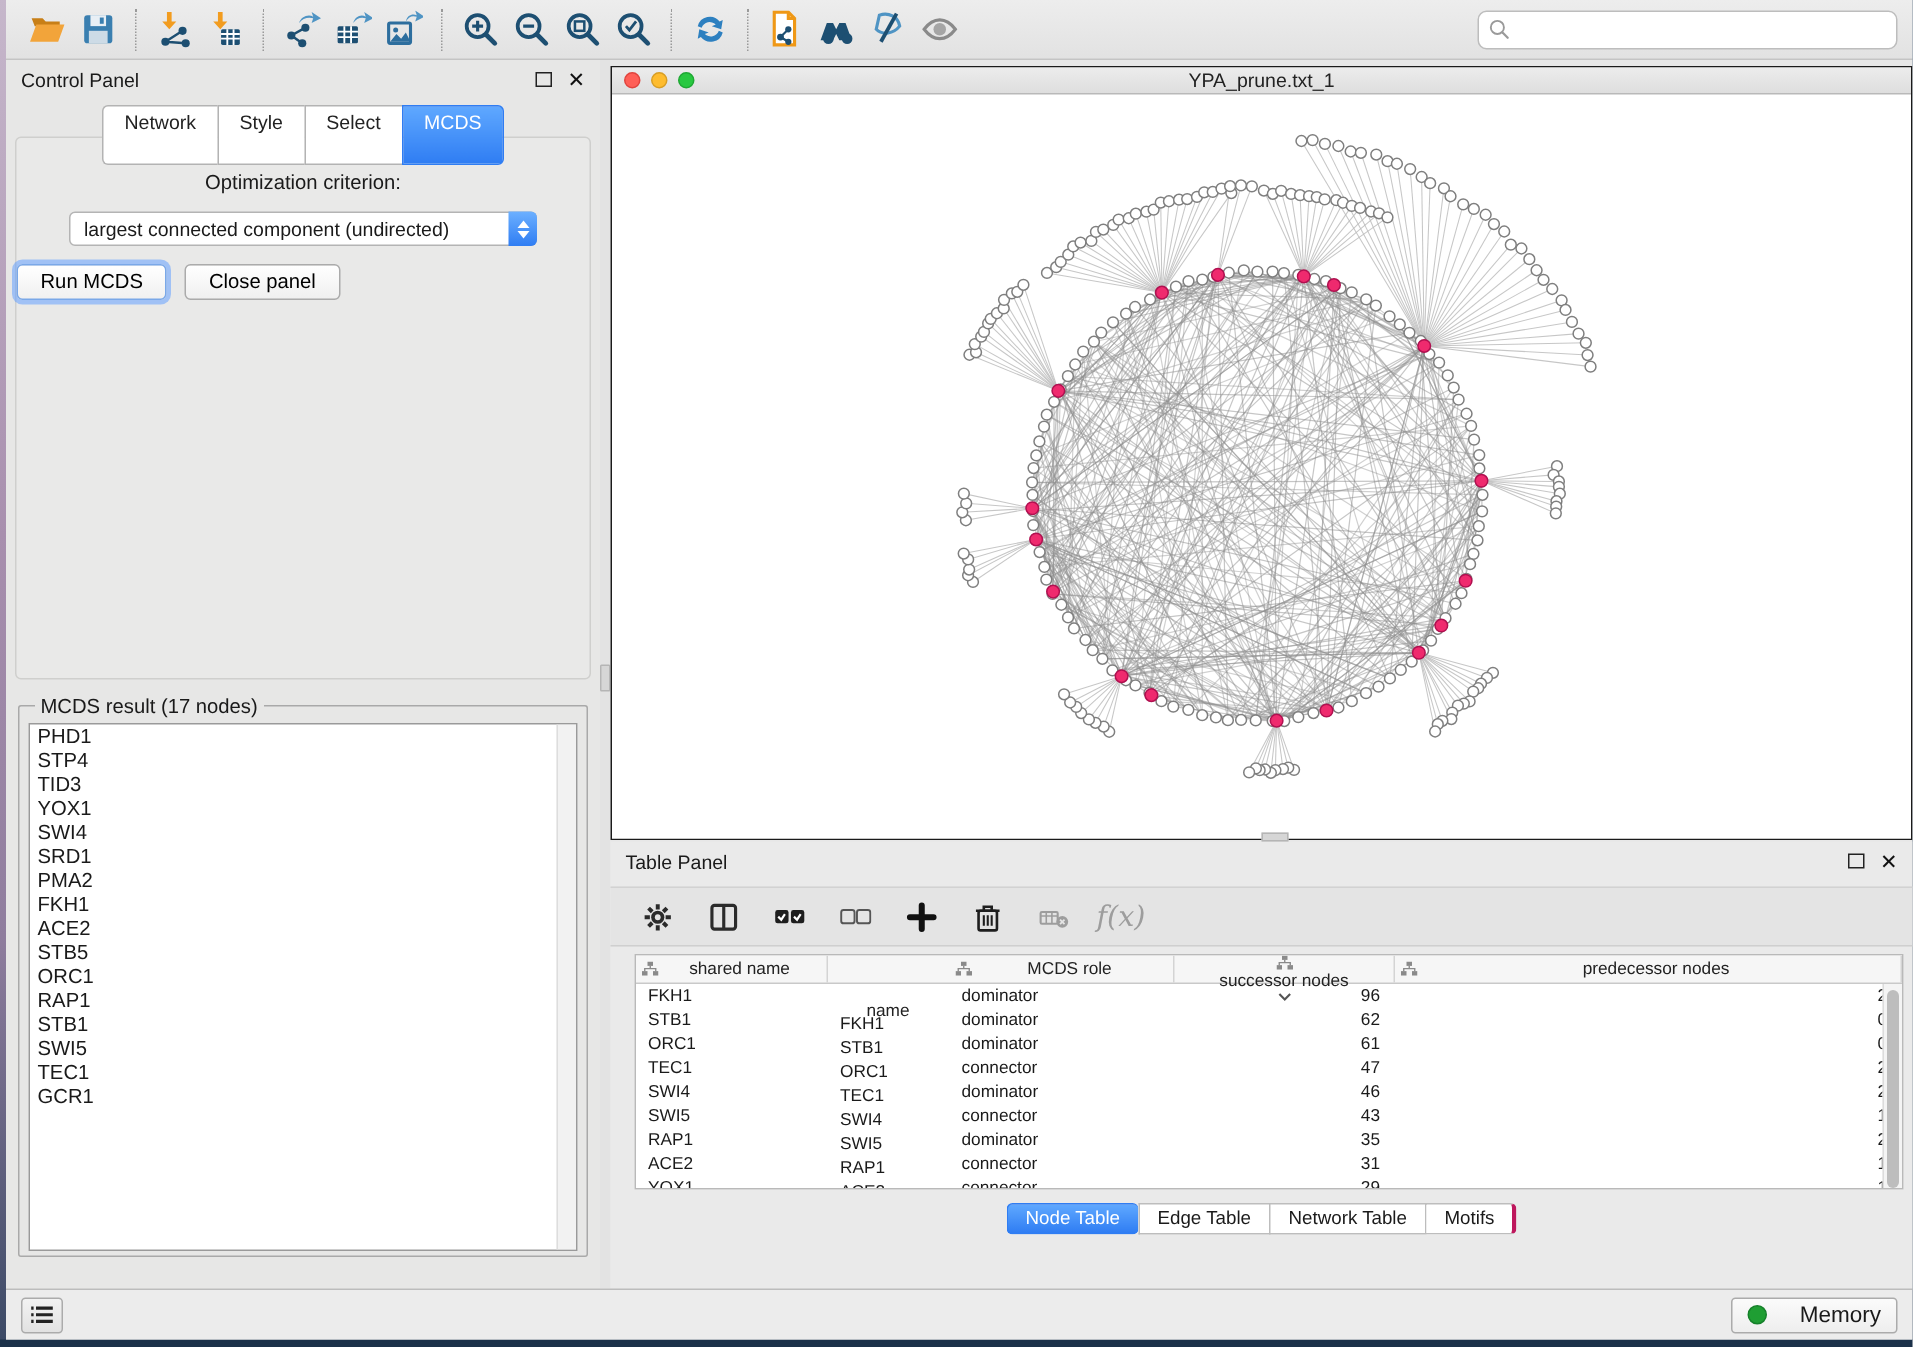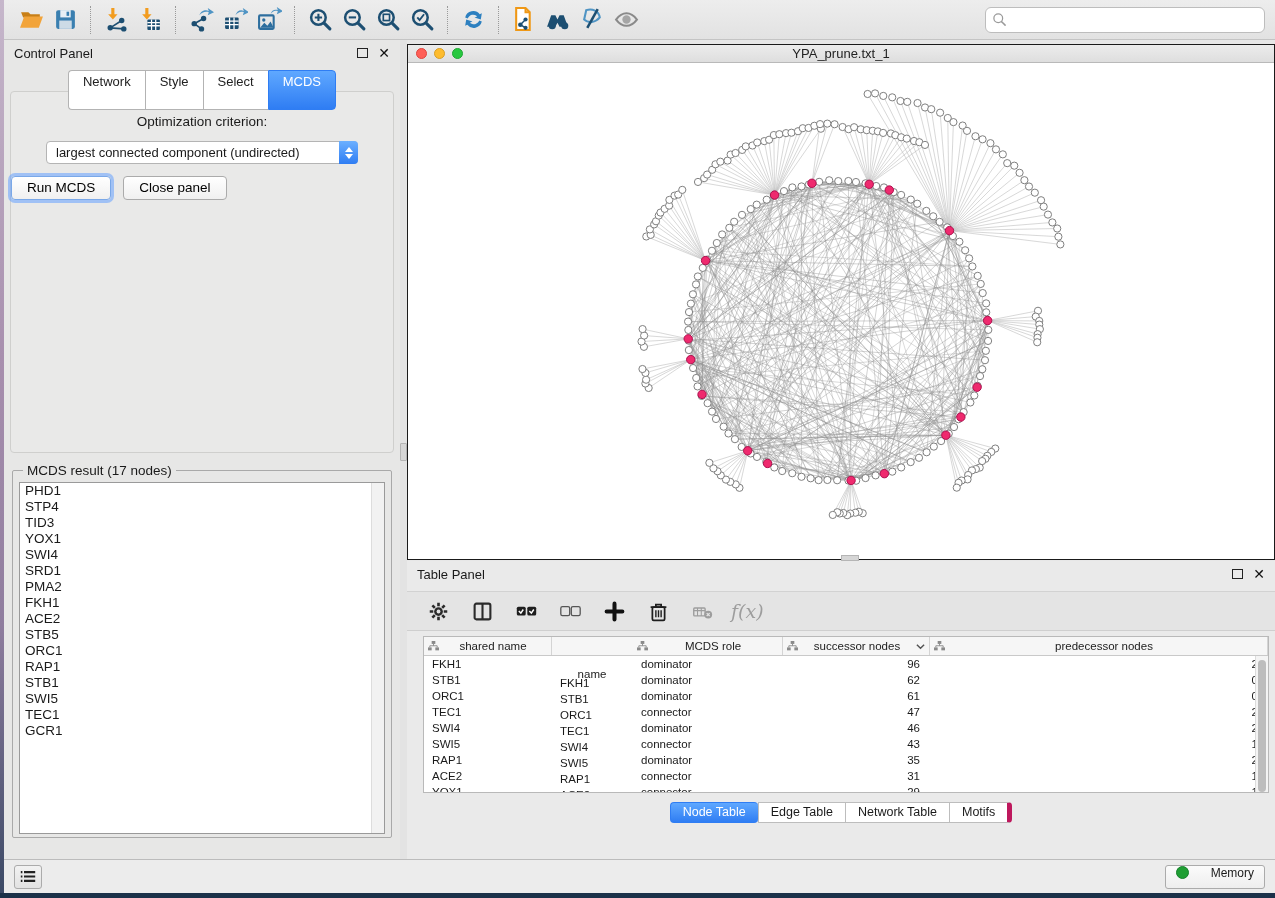--- a/index.html
+++ b/index.html
@@ -91,41 +91,41 @@
 
   .tablewrap { position:absolute; left:16px; right:6px; top:75px; bottom:66px; background:#fff;
     border:1px solid #b9b9b9; overflow:hidden; }
   .thead { display:flex; height:19px; background:#f6f6f6; border-bottom:1px solid #c9c9c9; }
   .th { display:flex; align-items:center; border-right:1px solid #d4d4d4; font-size:11.5px; color:#222; padding:0 4px; }
   .th .th-label { margin:0 auto; }
   .attr-icon svg { width:11px; height:11px; display:block; }
   .chev svg { width:9px; height:9px; display:block; }
   .trow { display:flex; height:16px; align-items:center; font-size:11.5px; }
   .td { padding:0 8px; white-space:nowrap; overflow:hidden; }
-  .c0 { width:128px; } .c1 { width:81px;margin-top:37px; } .c2 { width:150px; } .c3 { width:147px; } .c4 { flex:1; }
+  .c0 { width:128px; } .c1 { width:81px;margin-top:37px; } .c2 { width:150px; } .c3 { width:147px;flex-direction:column; } .c4 { flex:1; }
   .td.c3 { text-align:right; padding-right:10px; }
   .td.c4 { text-align:right; padding-right:10px; }
   .tbl-scroll { position:absolute; right:0; top:19px; bottom:0; width:13px; background:#f4f4f4; border-left:1px solid #dcdcdc; }
   .tbl-thumb { position:absolute; left:2px; right:2px; top:4px; height:132px; background:#bdbdbd; border-radius:5px; }
 
   .tp-tabs { position:absolute; left:0; right:0; bottom:36px; display:flex; justify-content:center; }
   .seg { background:#fff; border:1px solid #bdbdbd; border-right:none; padding:2px 12px 3px; font-size:12.5px; }
   .seg:first-child { border-radius:4px 0 0 4px; }
-  .seg:last-child { border-right:5px solid #be185d; border-radius:0 4px 4px 0; }
+  .seg:last-child { border-right:3px solid #be185d; border-radius:0 4px 4px 0; }
   .seg.active { background:linear-gradient(#5fa8ff,#2f7df3); color:#fff; border-color:#2f7df3; border-radius:4px; }
 
   .h-grip { position:absolute; left:50%; top:-6px; width:18px; height:6px; background:#d6d6d6; border:1px solid #b5b5b5; }
 
   
   .statusbar { position:absolute; left:0; right:0; bottom:0; height:34px; background:#ececec;
     border-top:1px solid #bcbcbc; display:flex; align-items:center; padding:0 10px; }
   .list-btn { width:28px; height:24px; border:1px solid #ababab; border-radius:3px;
     background:linear-gradient(#f2f2f2,#e2e2e2); display:flex; align-items:center; justify-content:center; }
   .memory-btn { margin-left:auto; height:24px; border:1px solid #ababab; border-radius:3px;
-    background:linear-gradient(#fbfbfb,#eeeeee); display:flex; align-items:flex-start; gap:22px; padding:0 10px; font-size:12px; }
+    background:linear-gradient(#fbfbfb,#eeeeee); display:flex; align-items:center; gap:22px; padding:0 10px; font-size:15px; }
   .mem-dot { width:13px; height:13px; border-radius:50%; background:#1f9e33; border:1px solid #15802a; }
 </style>
 </head>
 <body>
 
 <div class="desktop-left"></div>
 
 <div class="app">
 
   <div class="toolbar">

